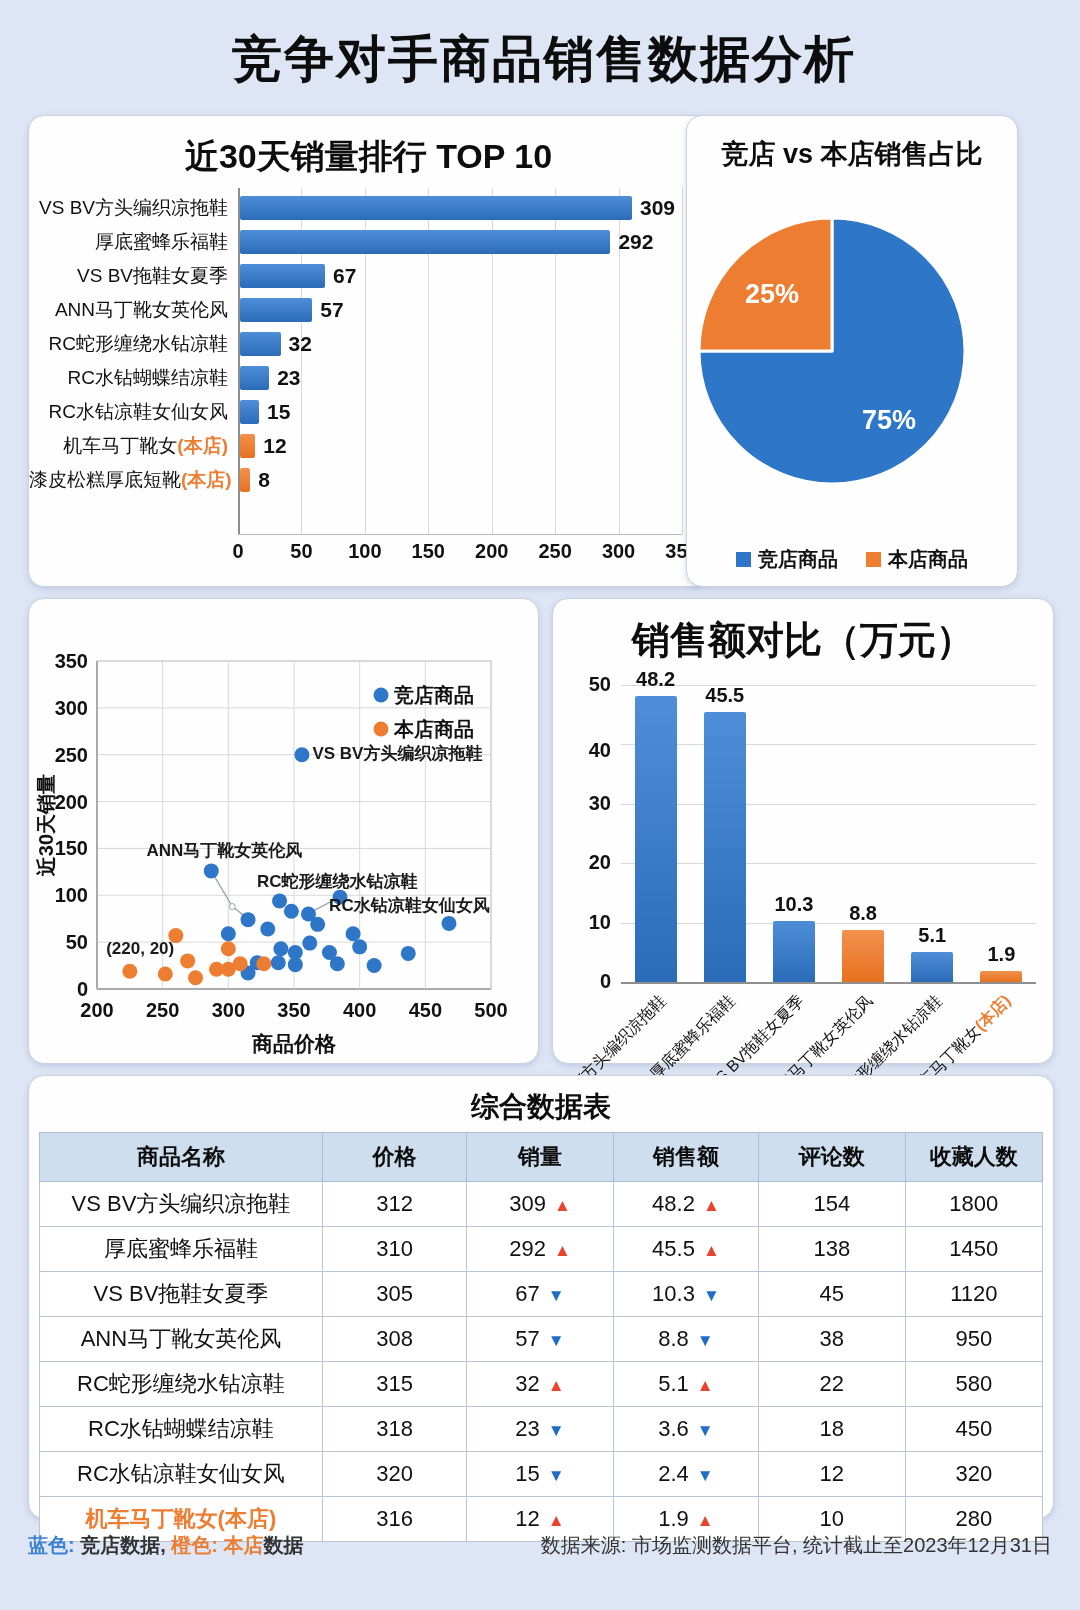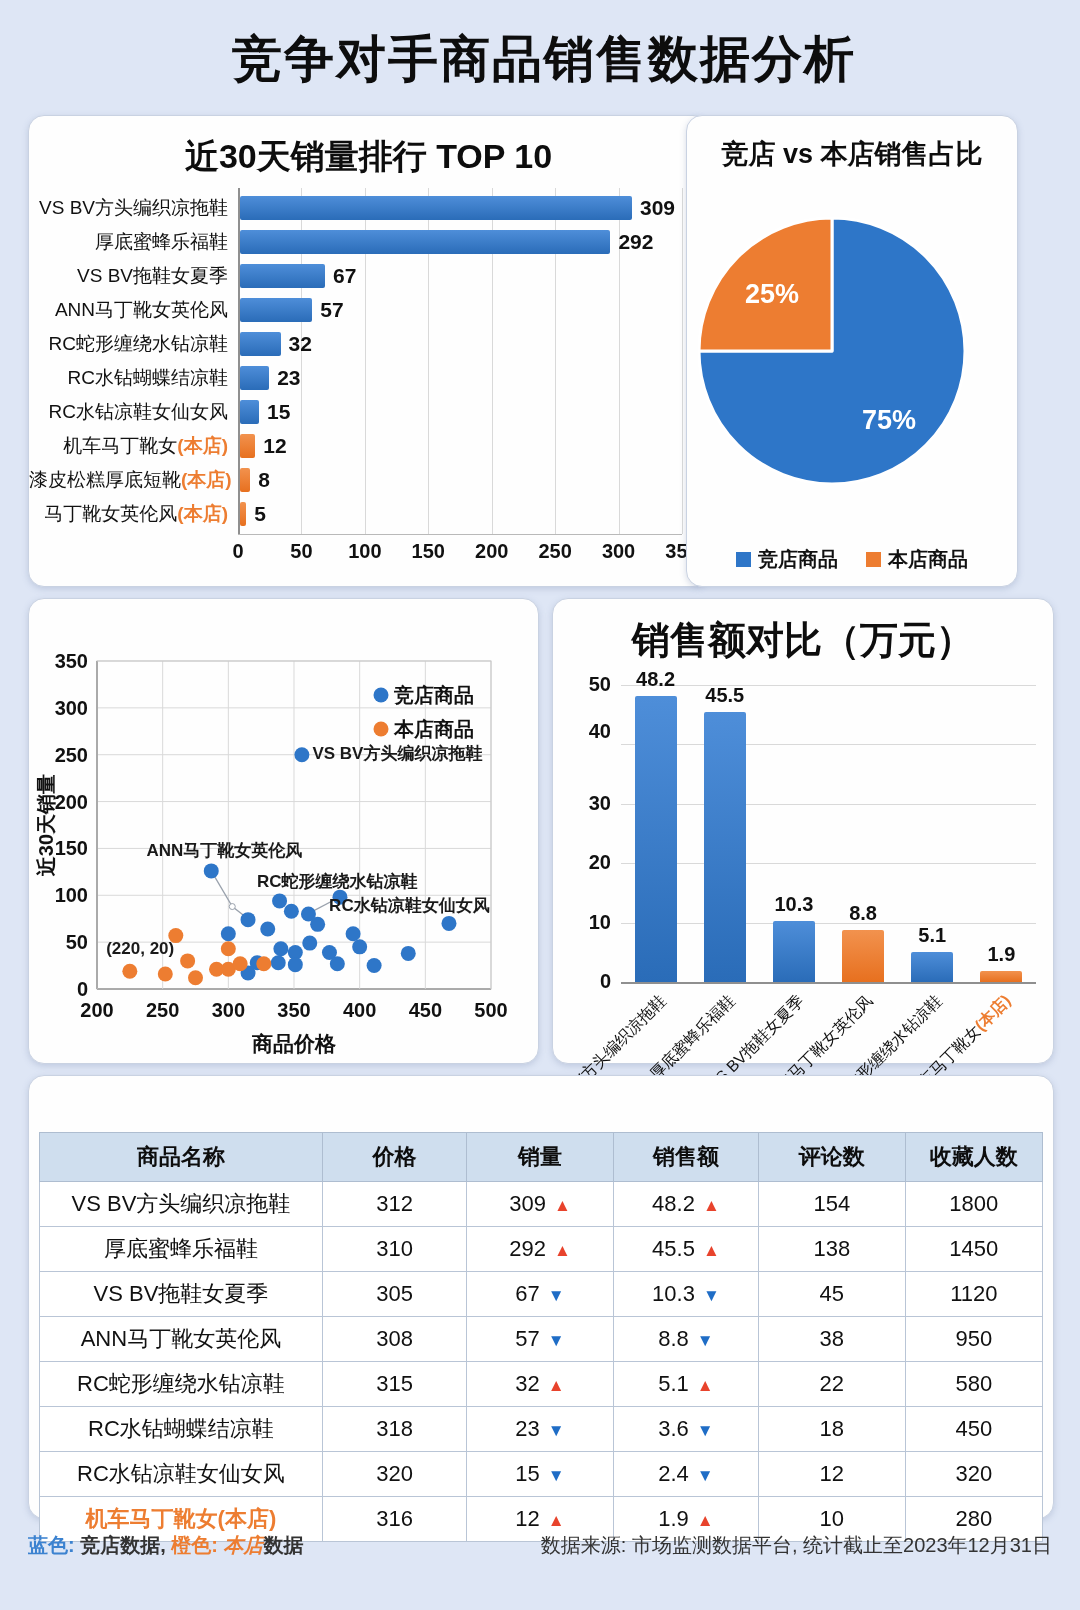--- a/index.html
+++ b/index.html
@@ -152,27 +152,20 @@
           <div class="rank-plot">
             <div class="rank-bar bar-orange" style="width: 15.2229px;"></div>
             <div class="rank-val" style="left: 25.2229px;">12</div>
           </div>
         </div>
         <div class="rank-row">
           <div class="rank-label"><span>漆皮松糕厚底短靴</span><span class="own">(本店)</span></div>
           <div class="rank-plot">
             <div class="rank-bar bar-orange" style="width: 10.1486px;"></div>
             <div class="rank-val" style="left: 20.1486px;">8</div>
-          </div>
-        </div>
-        <div class="rank-row">
-          <div class="rank-label"><span>马丁靴女英伦风</span><span class="own">(本店)</span></div>
-          <div class="rank-plot">
-            <div class="rank-bar bar-orange" style="width: 6.34286px;"></div>
-            <div class="rank-val" style="left: 16.3429px;">5</div>
           </div>
         </div>
       </div>
     <div id="rankAxis">
         <span class="tick" style="left: 0px;">0</span>
         <span class="tick" style="left: 63.4286px;">50</span>
         <span class="tick" style="left: 126.857px;">100</span>
         <span class="tick" style="left: 190.286px;">150</span>
         <span class="tick" style="left: 253.714px;">200</span>
         <span class="tick" style="left: 317.143px;">250</span>
@@ -290,21 +283,21 @@
     <div id="barPlot" style="position:absolute;left:0;top:0;width:100%;height:100%">
         <div class="hline axis" style="top: 383px;"></div>
         <div class="ytick" style="top: 371px;">0</div>
         <div class="hline" style="top: 323.6px;"></div>
         <div class="ytick" style="top: 311.6px;">10</div>
         <div class="hline" style="top: 264.2px;"></div>
         <div class="ytick" style="top: 252.2px;">20</div>
         <div class="hline" style="top: 204.8px;"></div>
         <div class="ytick" style="top: 192.8px;">30</div>
         <div class="hline" style="top: 145.4px;"></div>
-        <div class="ytick" style="top: 121px;">40</div>
+        <div class="ytick" style="top: 140px;">40</div>
         <div class="hline" style="top: 86px;"></div>
         <div class="ytick" style="top: 74px;">50</div>
         <div class="vbar bar-blue" style="left: 81.5833px; top: 96.692px; height: 286.308px;"></div>
         <div class="vval" style="left: 102.583px; top: 68.692px;">48.2</div>
         <div class="vcat" style="left: -157.417px; top: 392px;">VS BV方头编织凉拖鞋</div>
         <div class="vbar bar-blue" style="left: 150.75px; top: 112.73px; height: 270.27px;"></div>
         <div class="vval" style="left: 171.75px; top: 84.73px;">45.5</div>
         <div class="vcat" style="left: -88.25px; top: 392px;">厚底蜜蜂乐福鞋</div>
         <div class="vbar bar-blue" style="left: 219.917px; top: 321.818px; height: 61.182px;"></div>
         <div class="vval" style="left: 240.917px; top: 293.818px;">10.3</div>
@@ -315,20 +308,21 @@
         <div class="vbar bar-blue" style="left: 358.25px; top: 352.706px; height: 30.294px;"></div>
         <div class="vval" style="left: 379.25px; top: 324.706px;">5.1</div>
         <div class="vcat" style="left: 119.25px; top: 392px;">RC蛇形缠绕水钻凉鞋</div>
         <div class="vbar bar-orange" style="left: 427.417px; top: 371.714px; height: 11.286px;"></div>
         <div class="vval" style="left: 448.417px; top: 343.714px;">1.9</div>
         <div class="vcat" style="left: 188.417px; top: 392px;"><span>机车马丁靴女</span><span class="own">(本店)</span></div>
       </div>
   </section>
 
   <section class="panel" id="panel-table">
+    <h2>综合数据表</h2>
     <table id="dataTable">
         <colgroup>
           <col style="width: 28.2%;">
           <col style="width: 14.4%;">
           <col style="width: 14.6%;">
           <col style="width: 14.5%;">
           <col style="width: 14.6%;">
           <col style="width: 13.7%;">
         </colgroup>
         <thead>
@@ -404,17 +398,17 @@
             <td>12<span class="arr arr-up">▲</span></td>
             <td>1.9<span class="arr arr-up">▲</span></td>
             <td>10</td>
             <td>280</td>
           </tr>
         </tbody>
       </table>
   </section>
 
   <div class="footer">
-    <div id="footerLeft"><span style="color: rgb(59, 130, 208); font-weight: 600;">蓝色:</span><span style="color: rgb(51, 51, 51); font-weight: 600;"> 竞店数据, </span><span style="color: rgb(237, 125, 49); font-weight: 600;">橙色:</span><span style="color: rgb(237, 125, 49); font-weight: 600; font-style: italic;"> 本店</span><span style="color: rgb(51, 51, 51); font-weight: 600;">数据</span></div>
+    <div id="footerLeft"><span style="color: rgb(59, 130, 208); font-weight: 600;">蓝色:</span><span style="color: rgb(51, 51, 51); font-weight: 600;"> 竞店数据, </span><span style="color: rgb(237, 125, 49); font-weight: 600;">橙色:</span><span style="color: rgb(237, 125, 49); font-weight: 600;"> 本店</span><span style="color: rgb(51, 51, 51); font-weight: 600;">数据</span></div>
     <div>数据来源: 市场监测数据平台, 统计截止至2023年12月31日</div>
   </div>
 
 </div>
 
 </body></html>

